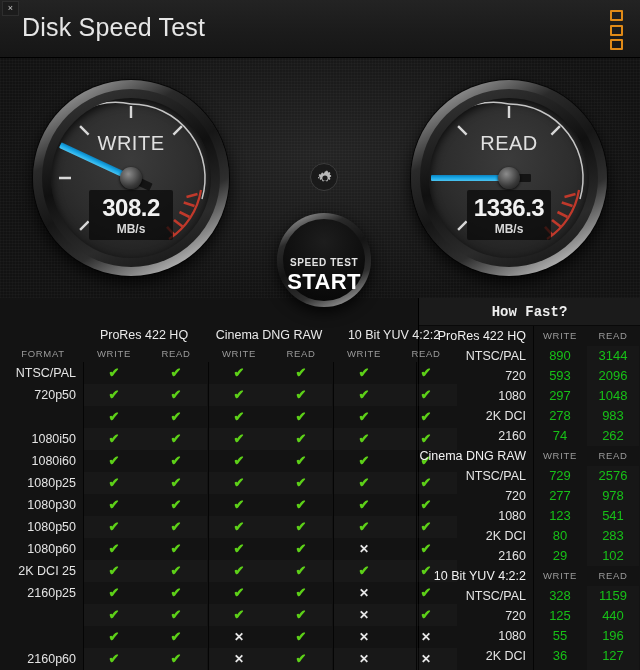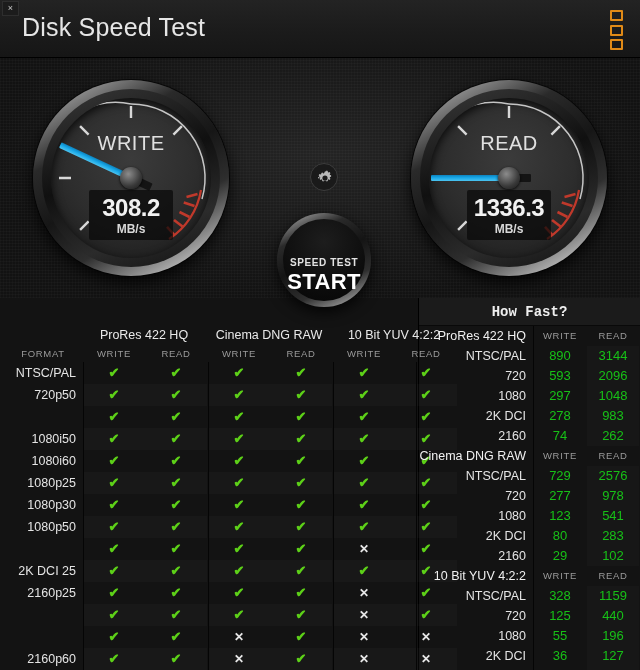--- a/index.html
+++ b/index.html
@@ -568,20 +568,21 @@
           <div class="wrow">
             <div class="rlbl">1080p50</div>
             <div class="wcell shade" style="left: 83px;"><span class="ok">✔</span></div>
             <div class="wcell shade" style="left: 145px;"><span class="ok">✔</span></div>
             <div class="wcell shade" style="left: 208px;"><span class="ok">✔</span></div>
             <div class="wcell shade" style="left: 270px;"><span class="ok">✔</span></div>
             <div class="wcell shade" style="left: 333px;"><span class="ok">✔</span></div>
             <div class="wcell shade" style="left: 395px;"><span class="ok">✔</span></div>
           </div>
           <div class="wrow">
+            <div class="rlbl">1080p60</div>
             <div class="wcell" style="left: 83px;"><span class="ok">✔</span></div>
             <div class="wcell" style="left: 145px;"><span class="ok">✔</span></div>
             <div class="wcell" style="left: 208px;"><span class="ok">✔</span></div>
             <div class="wcell" style="left: 270px;"><span class="ok">✔</span></div>
             <div class="wcell" style="left: 333px;"><span class="no">✕</span></div>
             <div class="wcell" style="left: 395px;"><span class="ok">✔</span></div>
           </div>
           <div class="wrow">
             <div class="rlbl">2K DCI 25</div>
             <div class="wcell shade" style="left: 83px;"><span class="ok">✔</span></div>

